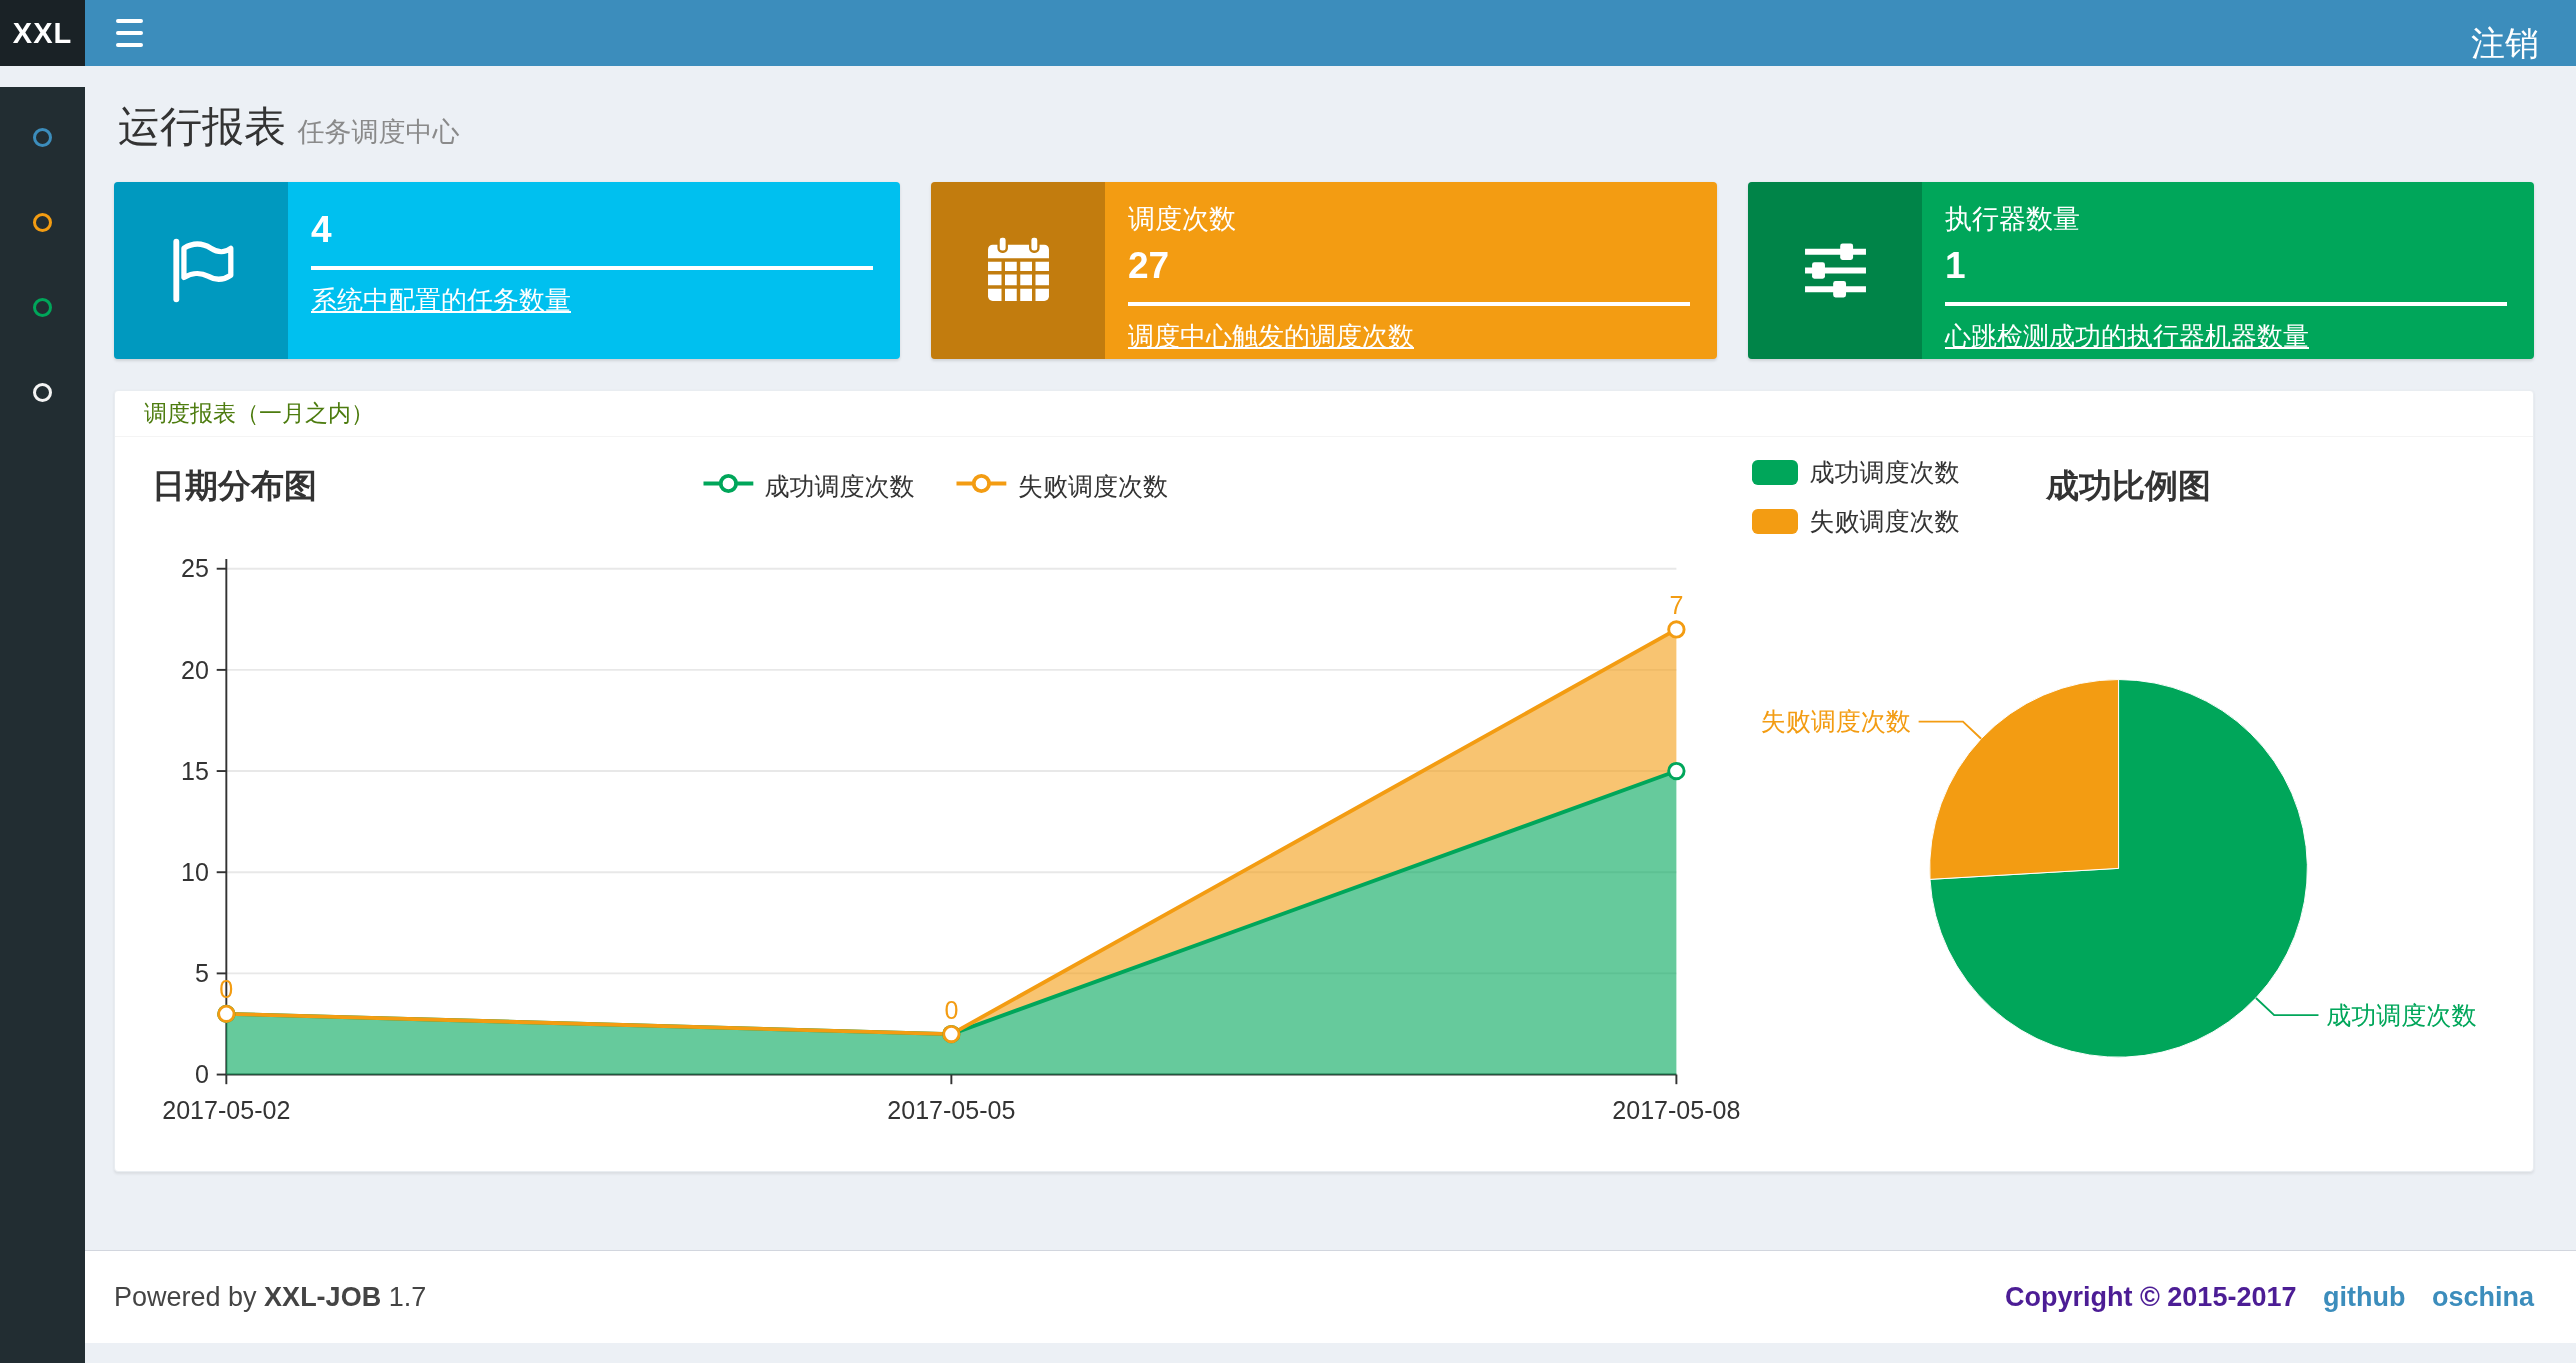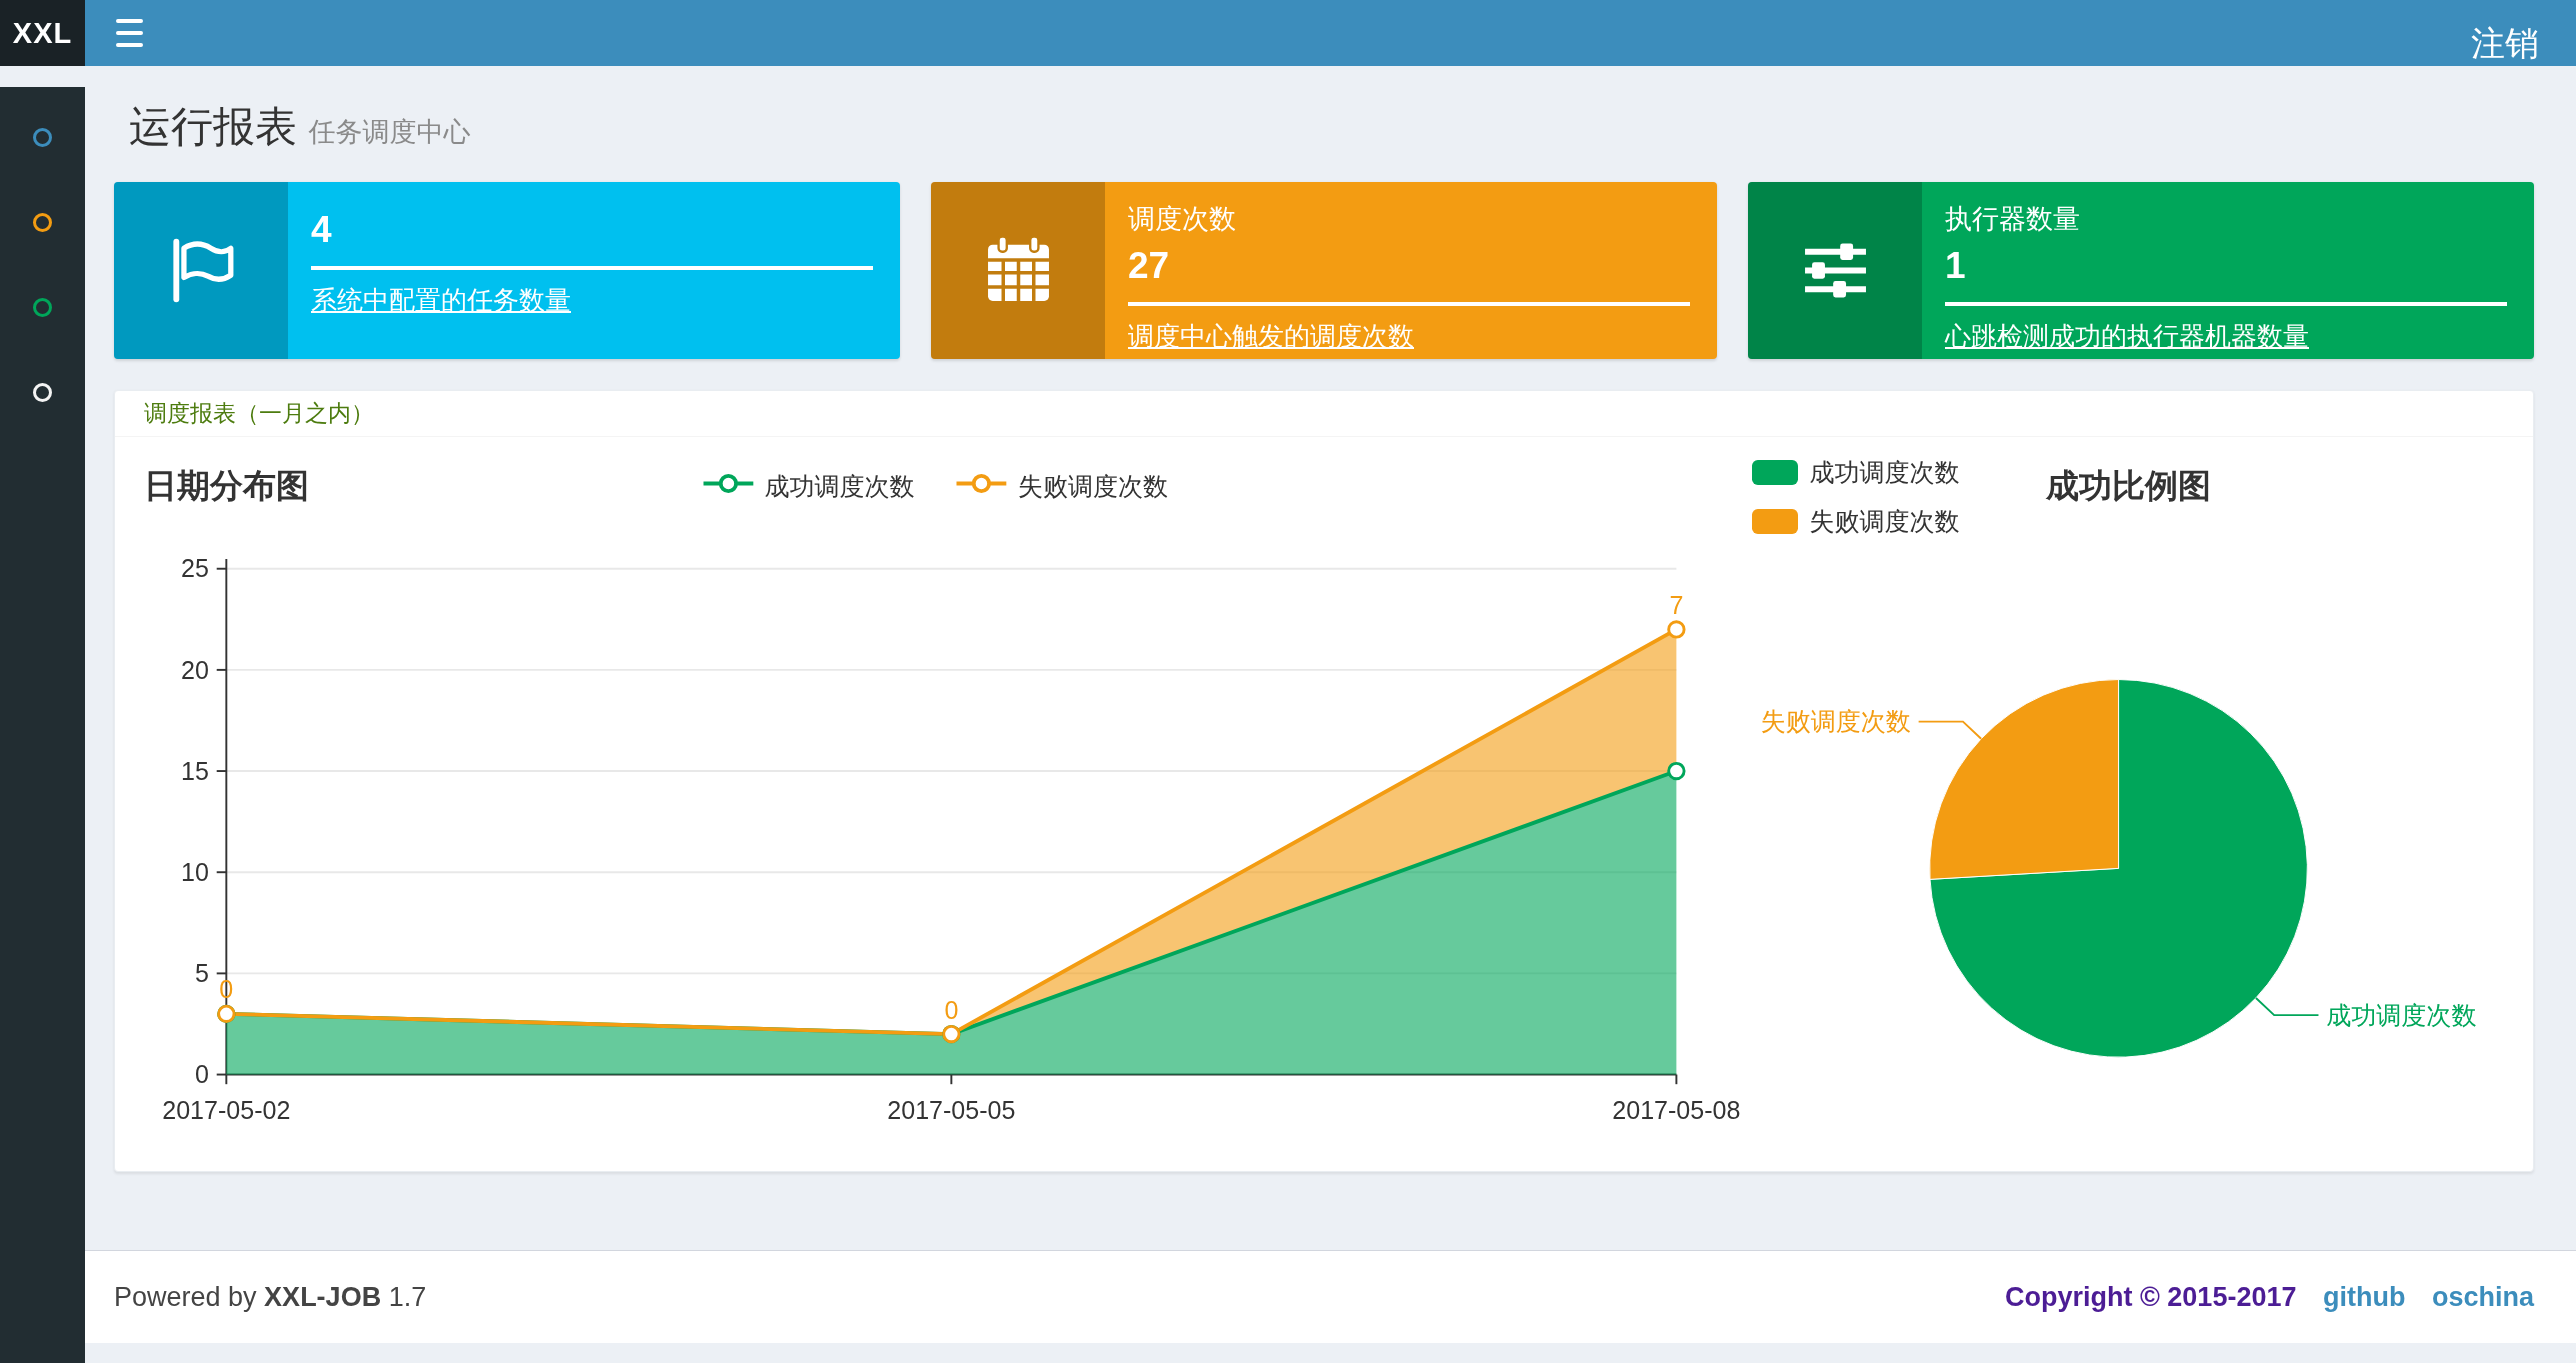--- a/index.html
+++ b/index.html
@@ -37,21 +37,21 @@
   .sidebar {
     position: absolute; left: 0; top: 87px; bottom: 0; width: 85px;
     background: #222d32;
   }
   .side-item { width: 85px; height: 85px; display: flex; align-items: center; justify-content: center; cursor: pointer; }
   .side-item:first-child { margin-top: 7.7px; }
   .ring { width: 19px; height: 19px; border: 3.9px solid currentColor; border-radius: 50%; }
 
   
   .content-wrapper { margin-left: 85px; height: 1184px; background: #ecf0f5; overflow: hidden; }
-  .content-header { padding: 33px 42px 0 44px; }
+  .content-header { padding: 33px 42px 0 33px; }
   .content-header h1 { font-size: 42px; font-weight: normal; color: #333; }
   .content-header small { font-size: 27px; color: #8a8a8a; margin-left: 11.6px; font-weight: normal; }
 
   .info-row { display: flex; gap: 31px; padding: 27px 42px 0 29px; }
   .info-box {
     flex: 1; height: 177px; border-radius: 3.9px; color: #fff; display: flex;
     box-shadow: 0 1.9px 2.9px rgba(0,0,0,0.12);
   }
   .ib-icon {
     width: 174px; background: rgba(0,0,0,0.2); border-radius: 3.9px 0 0 3.9px;
@@ -70,21 +70,21 @@
     border-radius: 3.9px; box-shadow: 0 1.9px 2.9px rgba(0,0,0,0.08);
   }
   .panel-header {
     padding: 7px 29px; font-size: 23px; color: #4d7c0f;
     border-bottom: 1.9px solid #f4f4f4;
   }
   .panel-body { padding: 15.4px 29px 29px; display: flex; }
   .col-line { width: 1581px; position: relative; }
   .col-pie { flex: 1; margin-left: 27px; position: relative; }
   .col-head { height: 83px; position: relative; }
-  .chart-title { font-size: 33px; font-weight: bold; color: #333; position: absolute; left: 0; top: 11.6px; }
+  .chart-title { font-size: 33px; font-weight: bold; color: #333; position: absolute; left: 8px; top: 11.6px; }
   .pie-title { left: 294px; }
 
   .line-legend {
     position: absolute; left: 50%; top: 17.4px; transform: translateX(-50%);
     display: flex; gap: 40px; align-items: center;
   }
   .legend-item { display: flex; gap: 9.6px; align-items: center; font-size: 25px; color: #333; cursor: pointer; }
 
   .pie-legend { position: absolute; left: 0; top: 3.9px; }
   .pie-legend .legend-row { display: flex; gap: 11.6px; align-items: center; margin-bottom: 15.4px; font-size: 25px; color: #333; cursor: pointer; }

